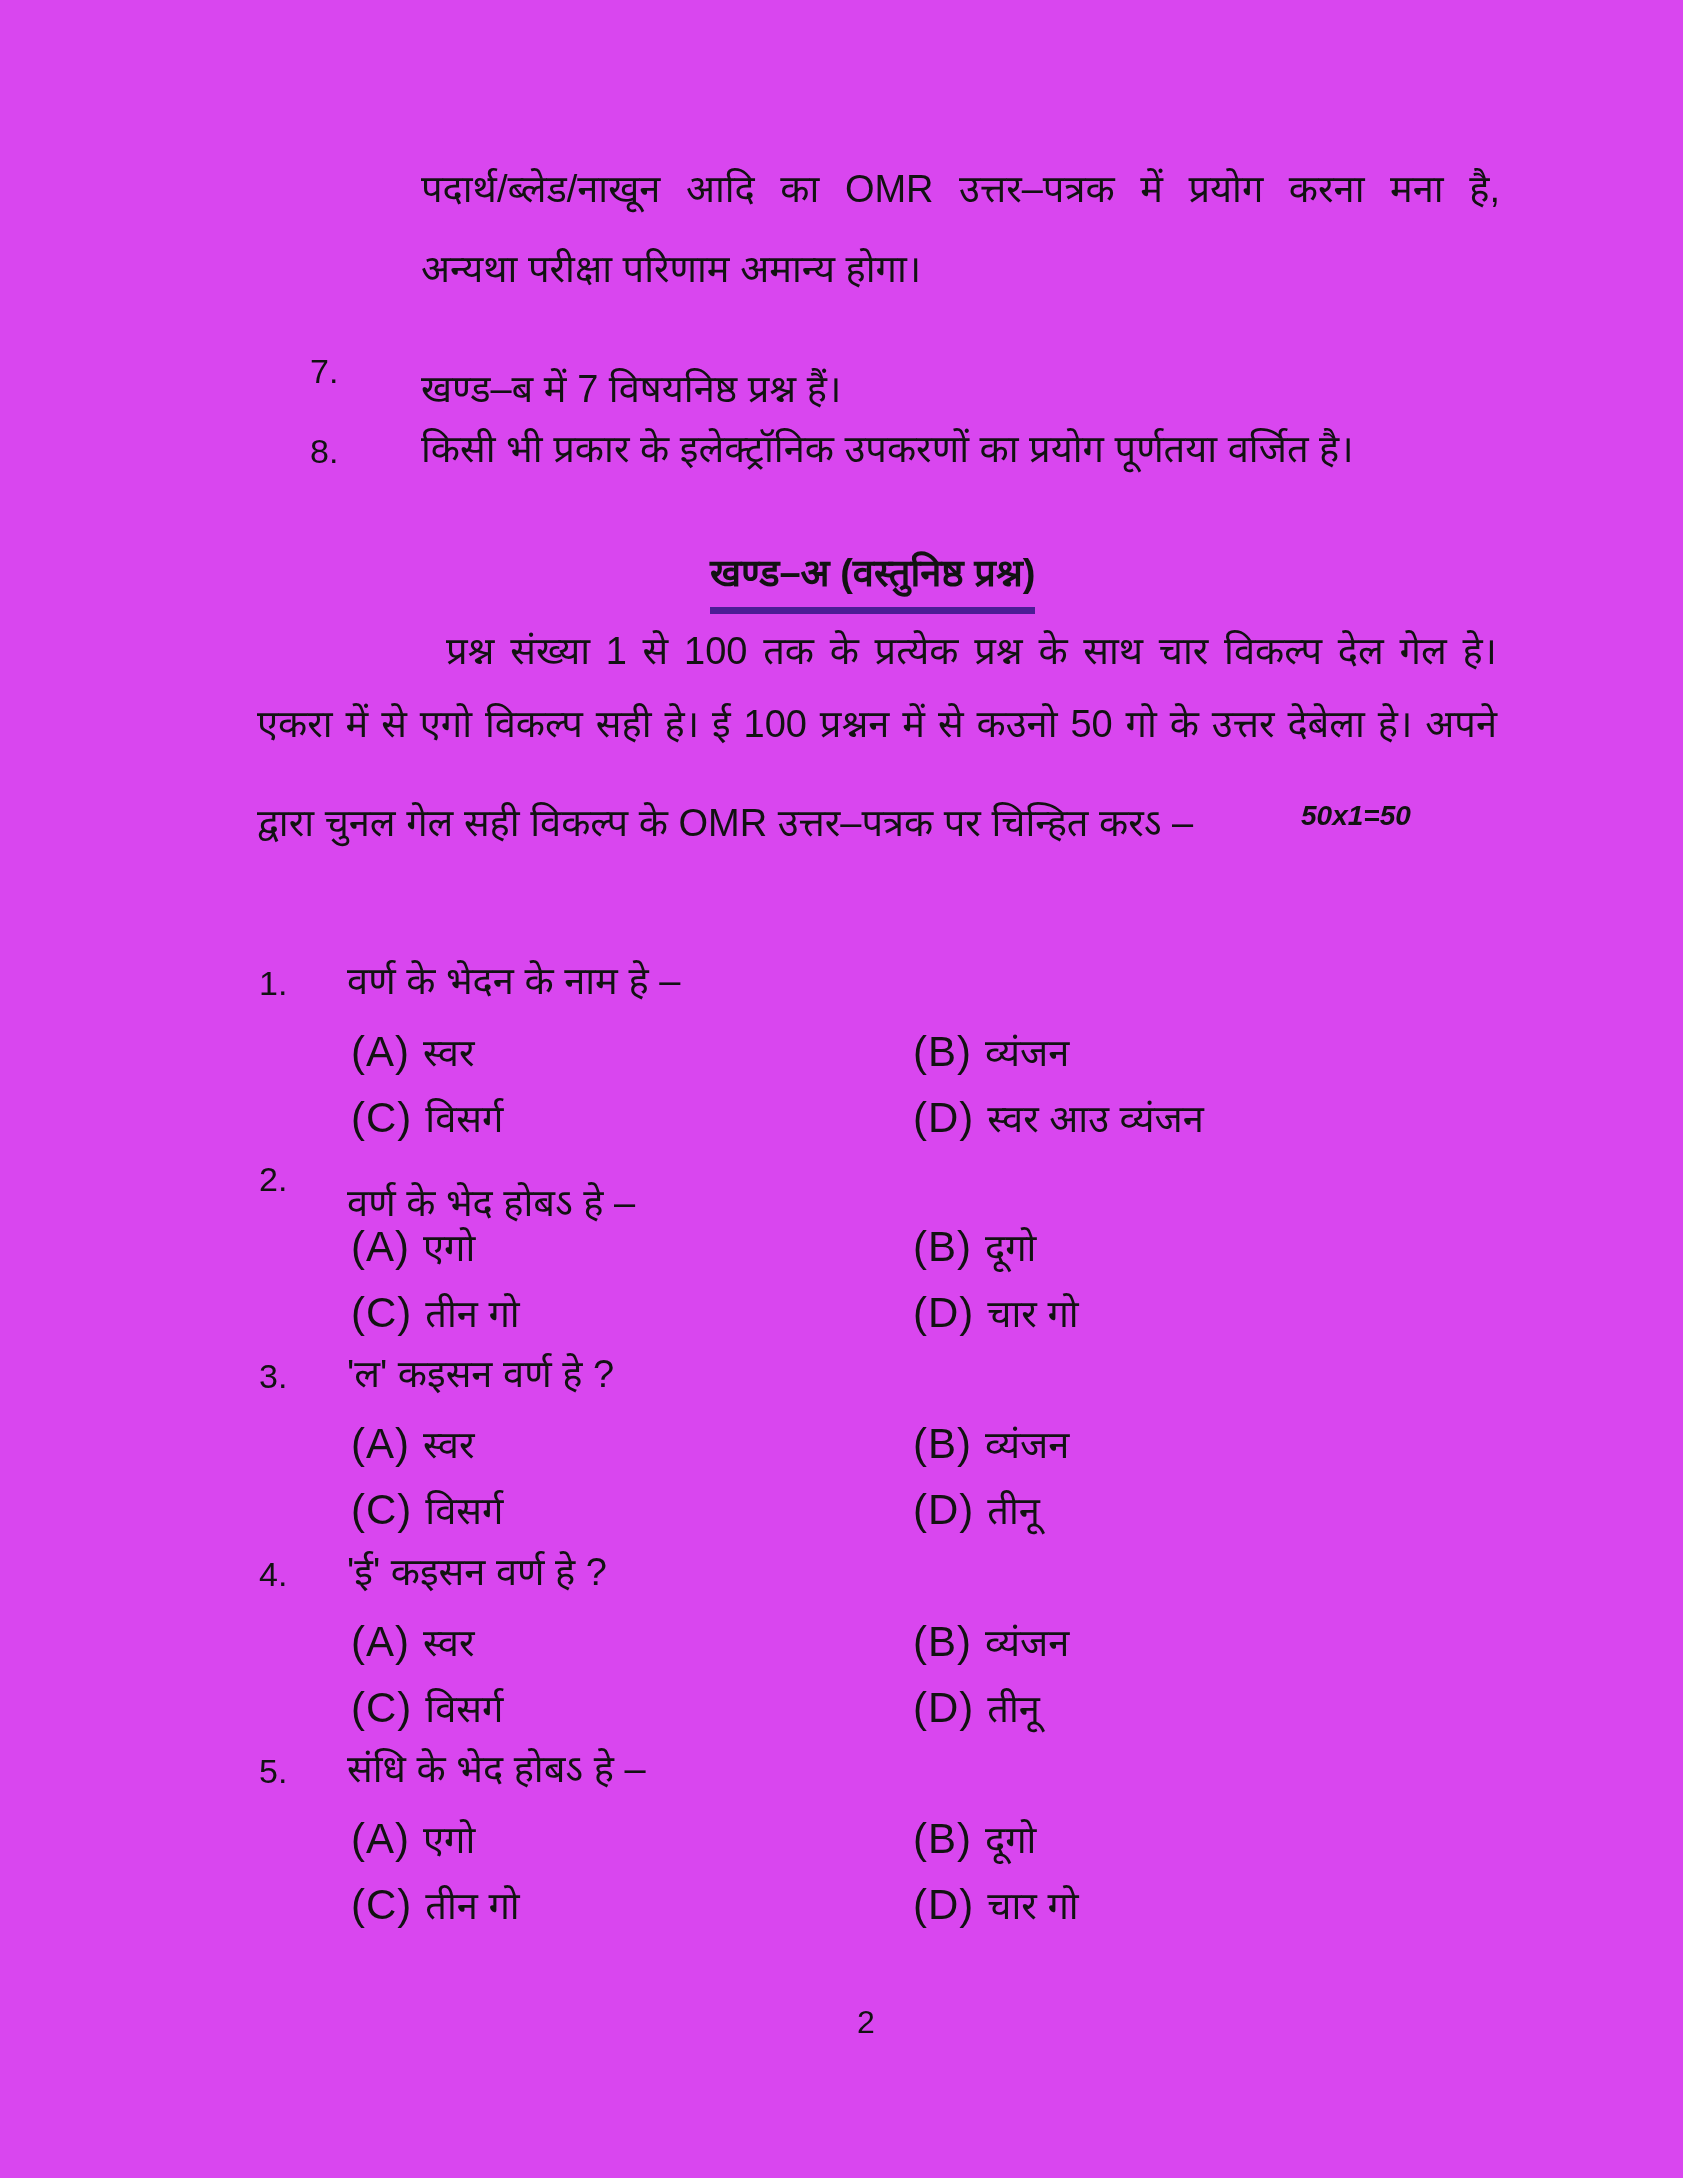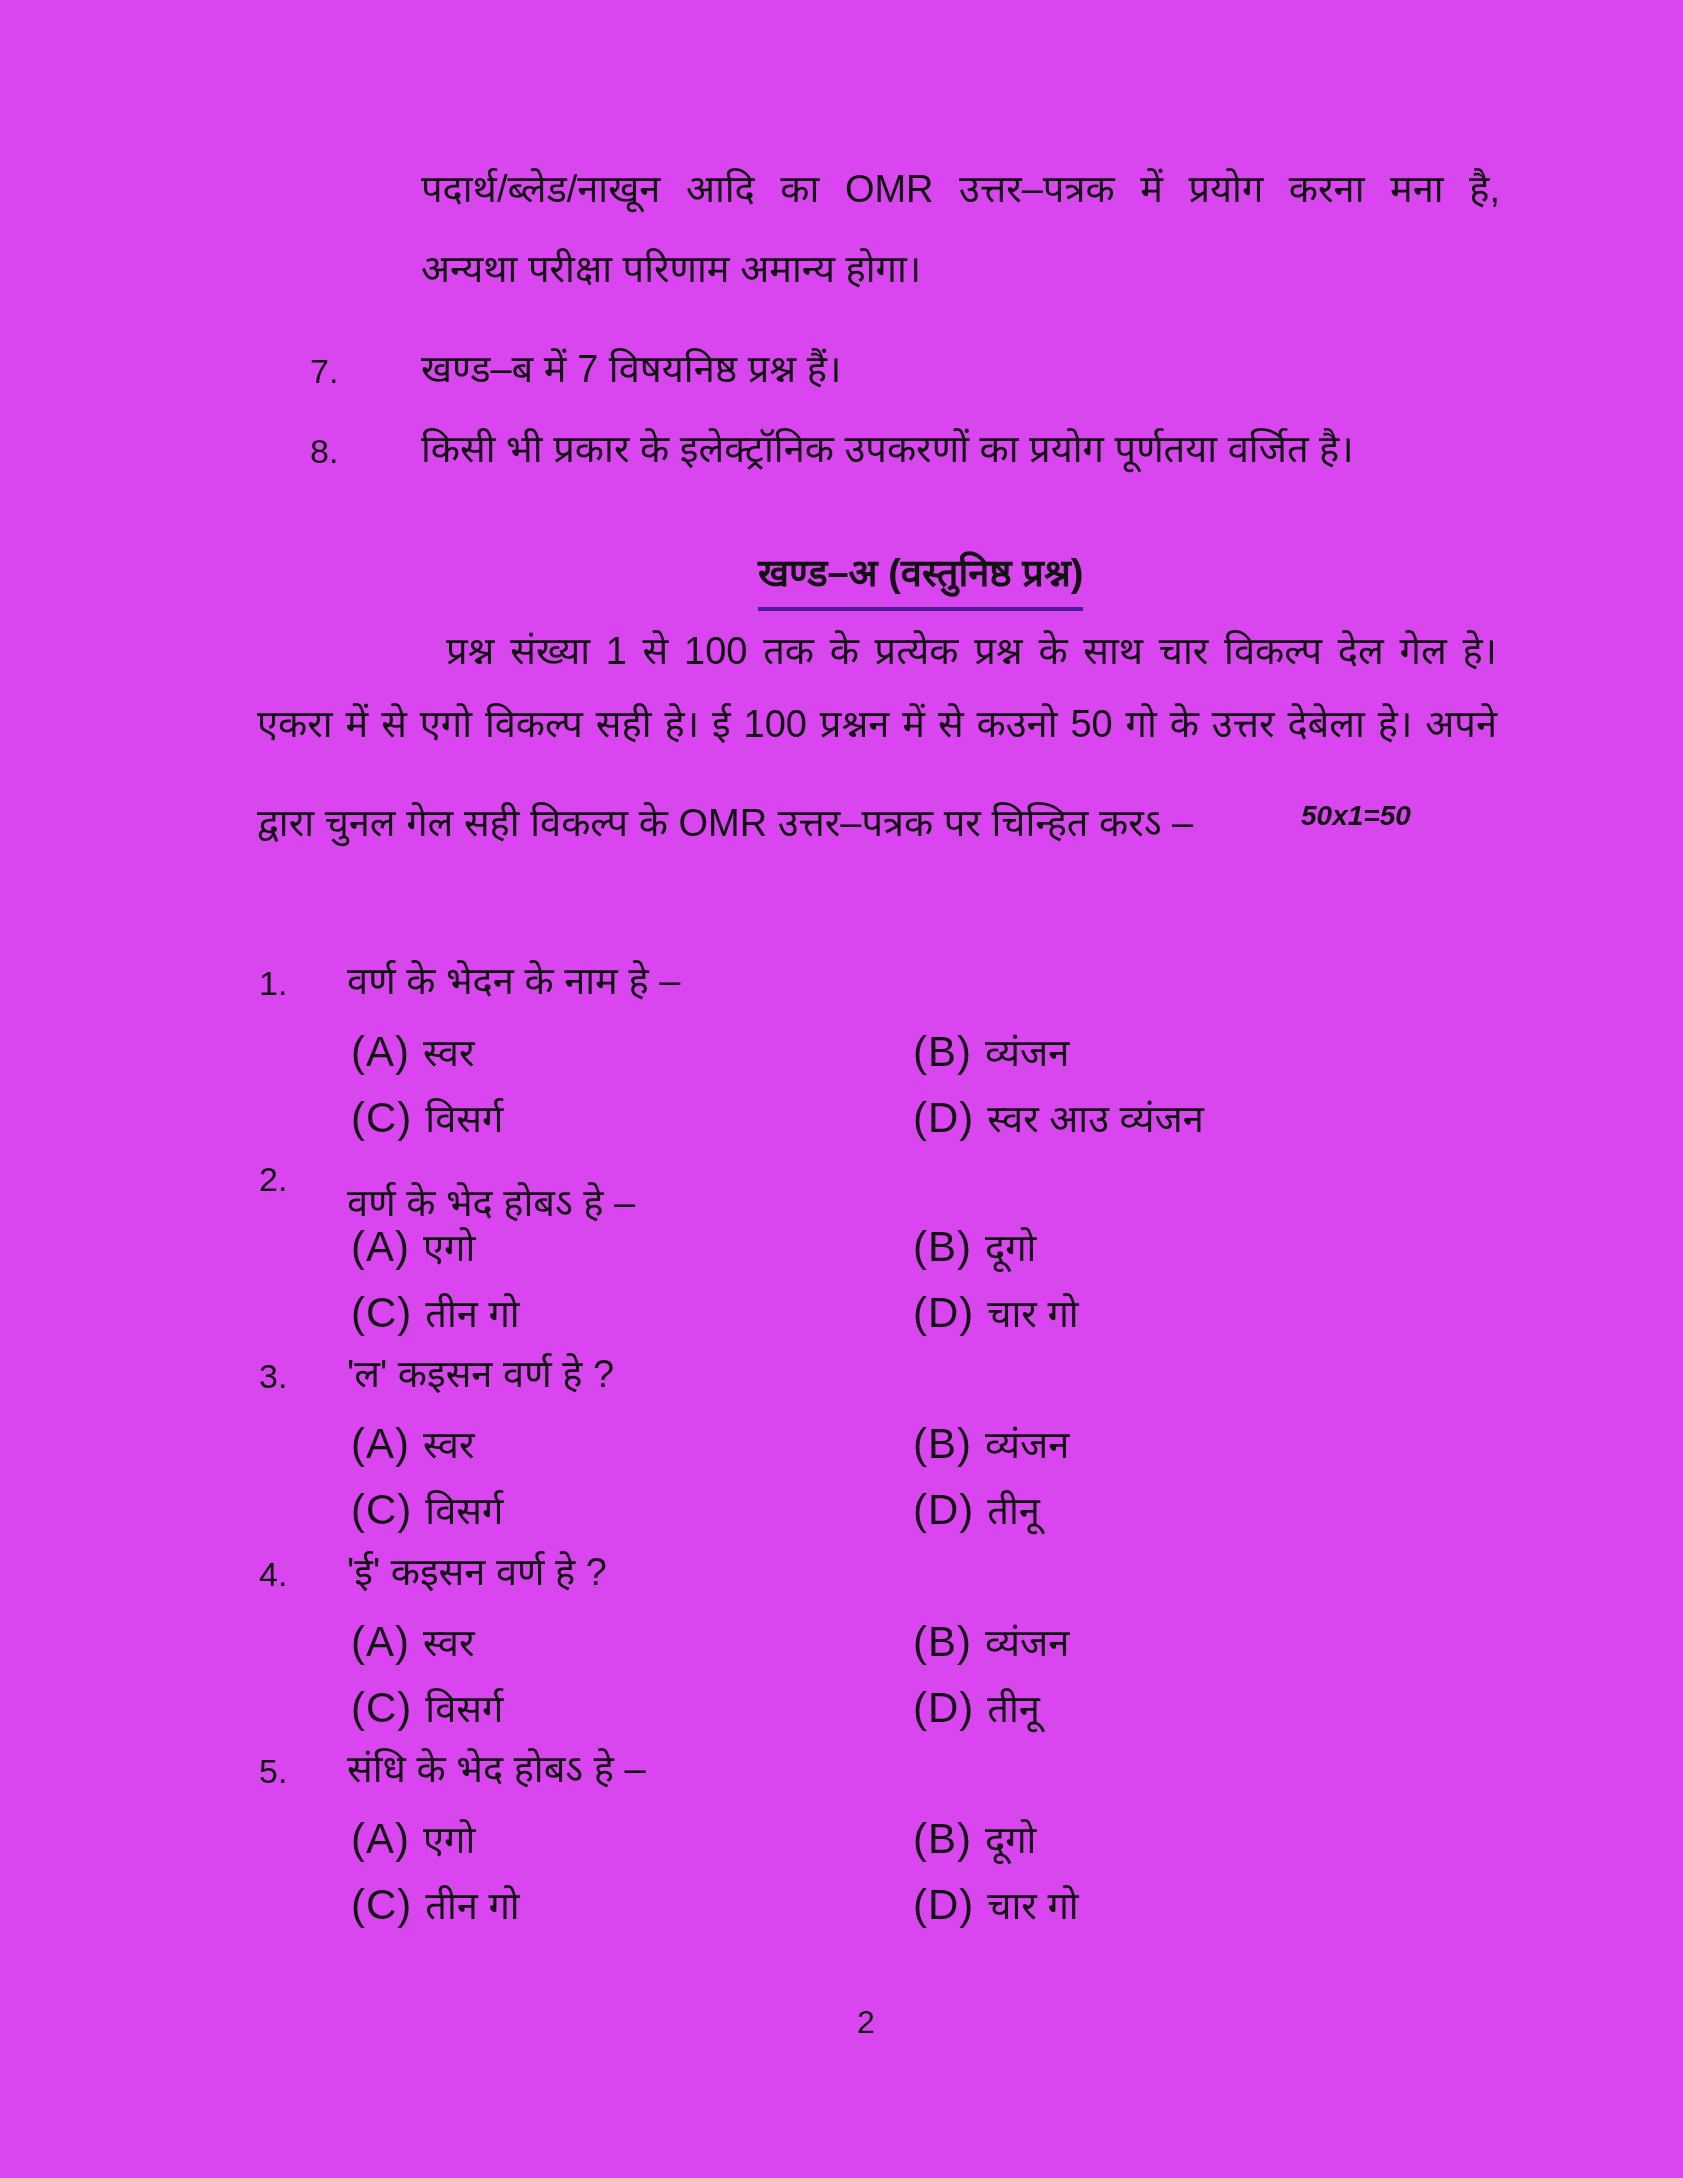--- a/index.html
+++ b/index.html
@@ -15,41 +15,40 @@
     margin: 0 auto;
     overflow: hidden;
   }
   .abs { position: absolute; white-space: nowrap; }
   .wrapblock { position: absolute; white-space: normal; }
   .just { text-align: justify; text-align-last: justify; }
   .num { font-size: 34px; }
   .heading {
     position: absolute;
     font-weight: bold;
-    border-bottom: 4px solid #4c1d95;
+    border-bottom: 7px solid #4c1d95;
     padding-bottom: 9px;
     white-space: nowrap;
-    margin-left: 48px;
   }
   .boldital { font-weight: bold; font-style: italic; }
   .marks { font-weight: bold; font-style: italic; font-size: 28px; }
   .opt { display: flex; align-items: baseline; gap: 13px; }
   .optlabel { font-size: 42px; letter-spacing: 1px; }
   .pagenum { font-size: 32px; }
 </style>
 </head>
 <body>
 
 <div class="page">
 
   <div class="wrapblock just" style="left:421px; top:166px; width:1079px;">पदार्थ/ब्लेड/नाखून आदि का OMR उत्तर–पत्रक में प्रयोग करना मना है,</div>
   <div class="abs" style="left:421px; top:246px;">अन्यथा परीक्षा परिणाम अमान्य होगा।</div>
 
   <div class="abs num" style="left:310px; top:350px;">7.</div>
-  <div class="abs" style="left:421px; top:346px;">खण्ड–ब में 7 विषयनिष्ठ प्रश्न हैं।</div>
+  <div class="abs" style="left:421px; top:366px;">खण्ड–ब में 7 विषयनिष्ठ प्रश्न हैं।</div>
 
   <div class="abs num" style="left:310px; top:430px;">8.</div>
   <div class="abs" style="left:421px; top:426px;">किसी भी प्रकार के इलेक्ट्रॉनिक उपकरणों का प्रयोग पूर्णतया वर्जित है।</div>
 
   <div class="heading" style="left:710px; top:550px;">खण्ड–अ (वस्तुनिष्ठ प्रश्न)</div>
 
   <div class="wrapblock just" style="left:446px; top:628px; width:1051px;">प्रश्न संख्या 1 से 100 तक के प्रत्येक प्रश्न के साथ चार विकल्प देल गेल हे।</div>
   <div class="wrapblock just" style="left:257px; top:701px; width:1240px;">एकरा में से एगो विकल्प सही हे। ई 100 प्रश्नन में से कउनो 50 गो के उत्तर देबेला हे। अपने</div>
   <div class="abs" style="left:257px; top:800px;">द्वारा चुनल गेल सही विकल्प के OMR उत्तर–पत्रक पर चिन्हित करऽ –</div>
   <div class="abs marks" style="left:1301px; top:798px;">50x1=50</div>

